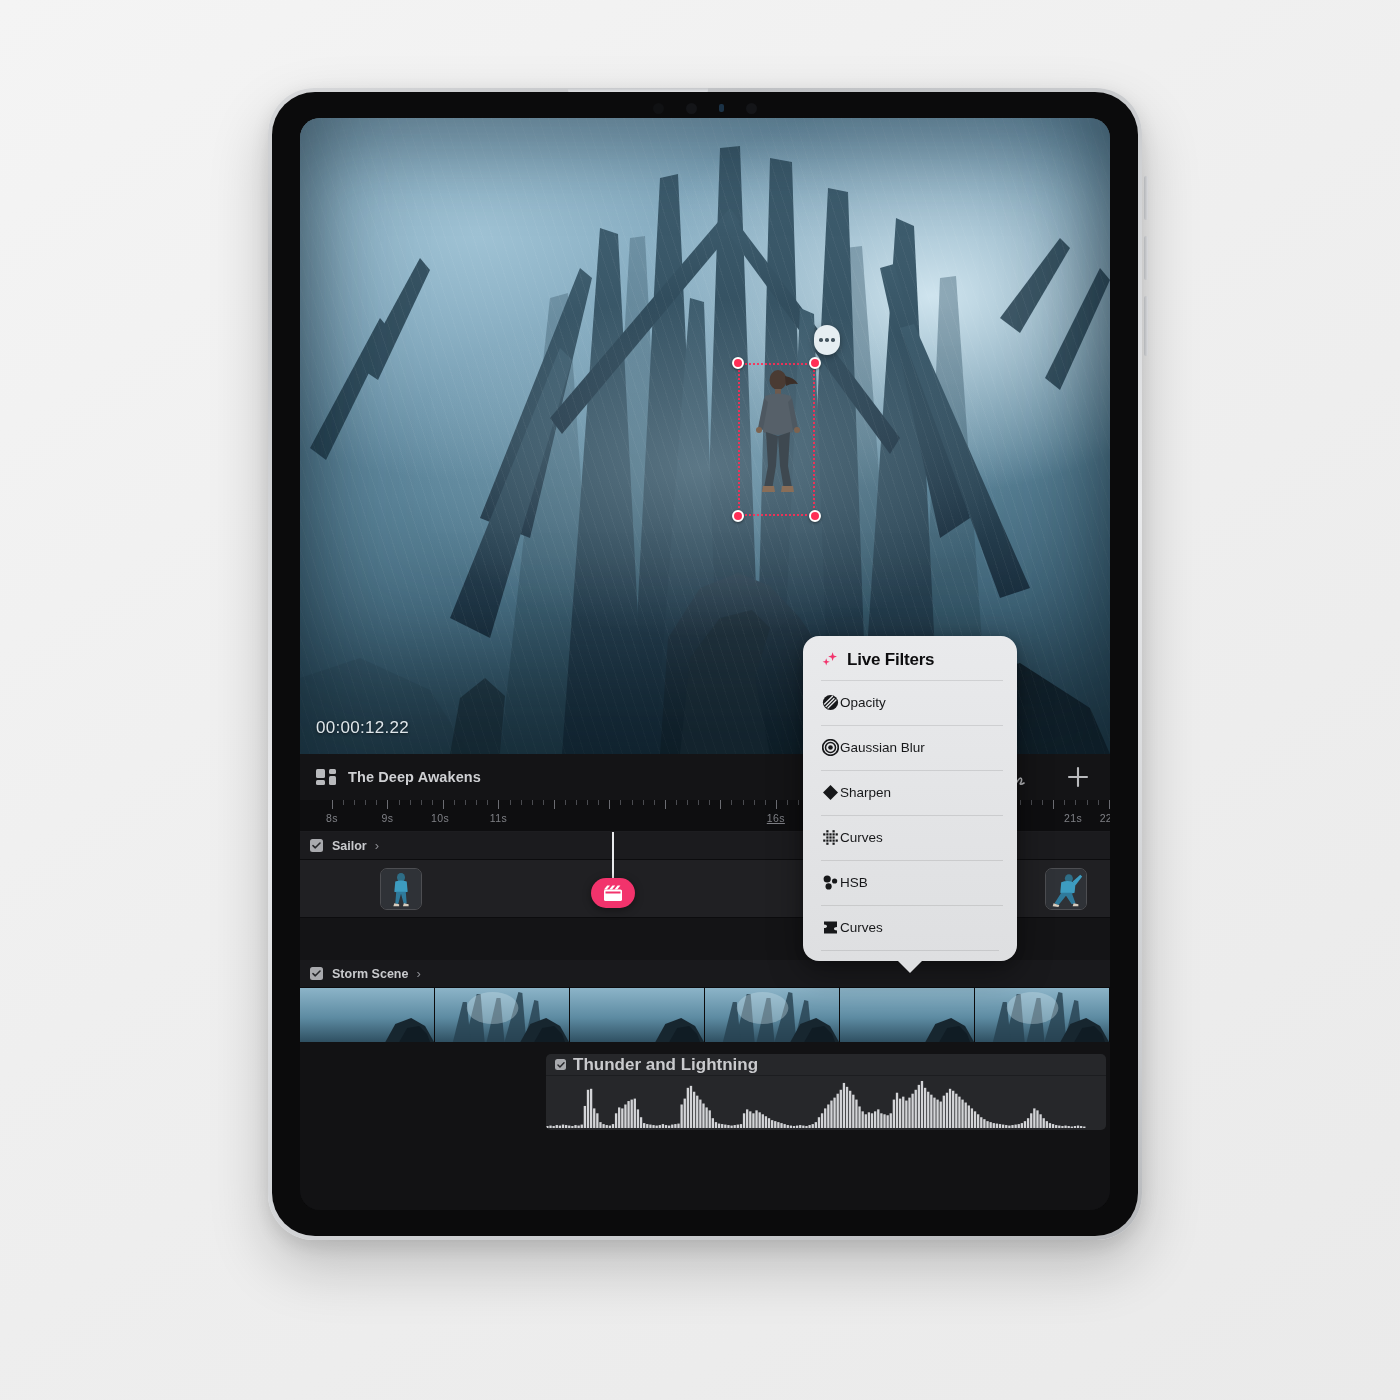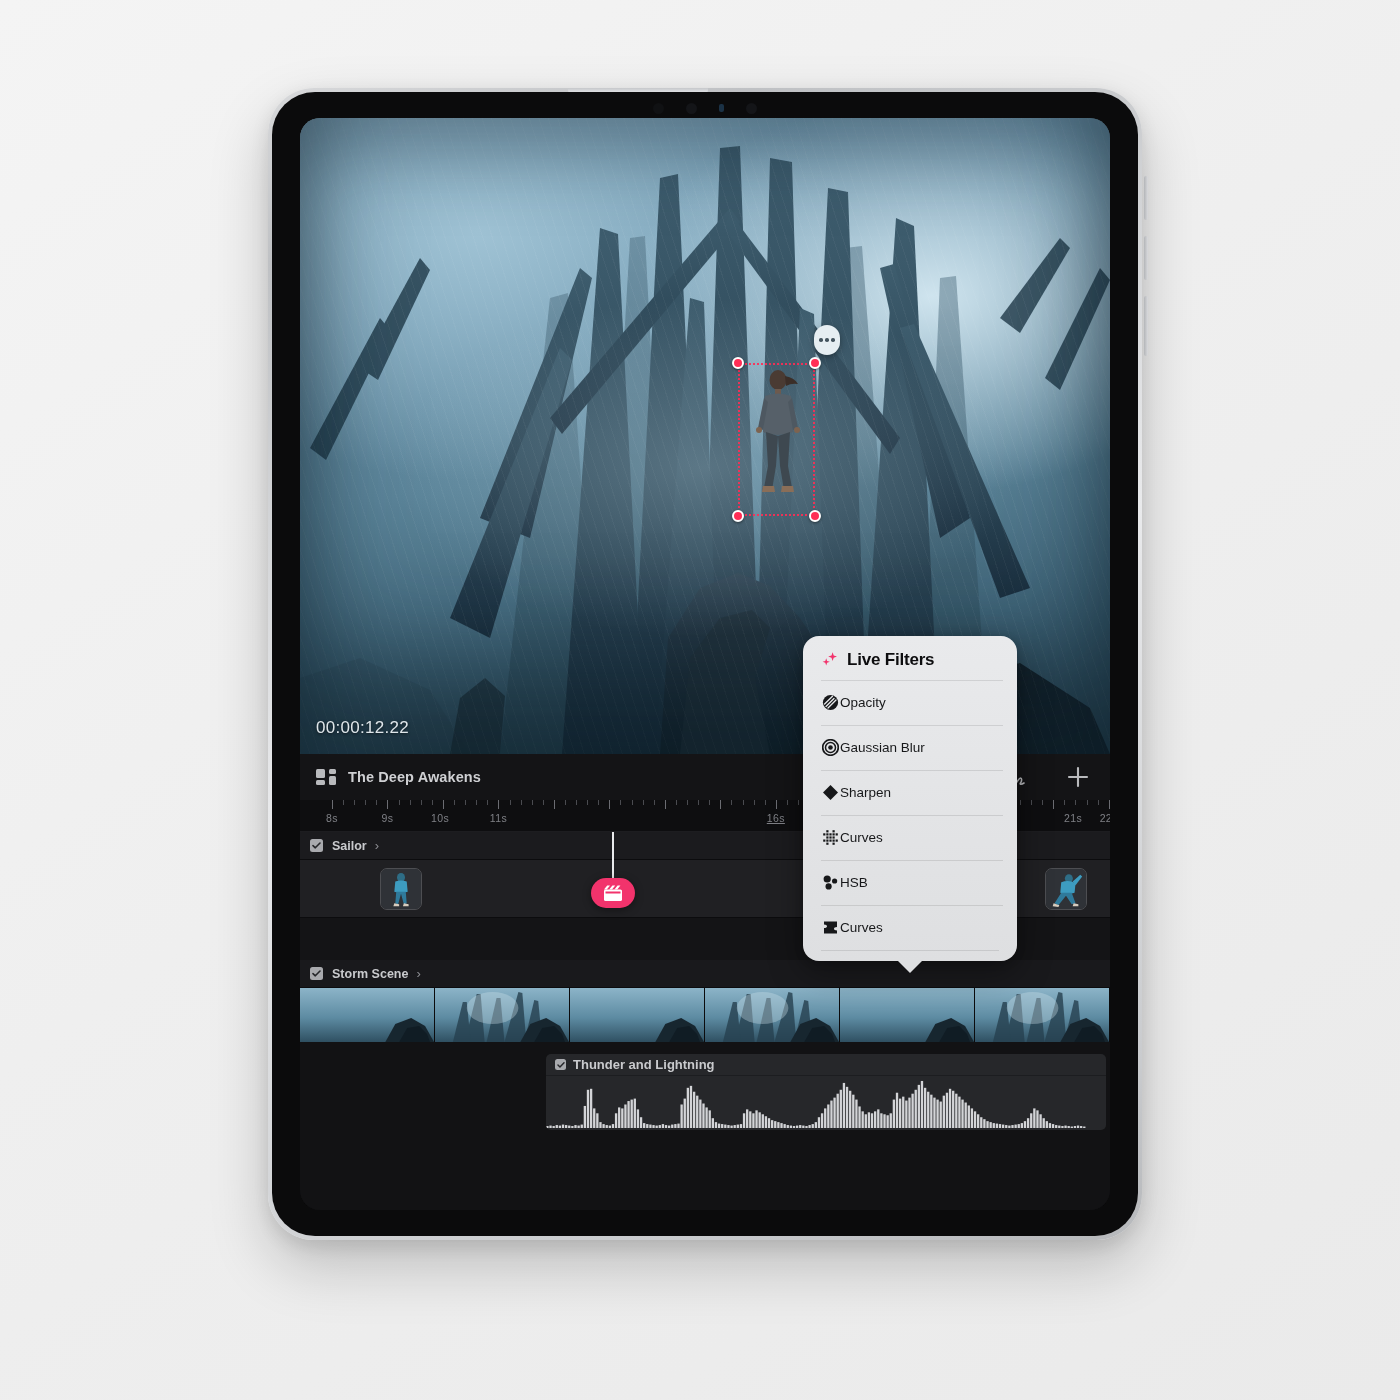--- a/index.html
+++ b/index.html
@@ -137,21 +137,21 @@
 
   #storm-strip { height:54px; display:flex; background:#0f0f11; overflow:hidden; }
   .frame { height:100%; flex:1 1 0; border-right:1px solid #0b0b0d; position:relative; overflow:hidden; }
 
   #audio-area { flex:1; background:#121214; position:relative; }
   #audio-clip { position:absolute; left:246px; right:4px; top:12px; height:76px;
     background:#26272a; border-radius:5px; overflow:hidden; }
   #audio-head { height:22px; display:flex; align-items:center; padding-left:9px;
     border-bottom:1px solid #1c1d20; }
   #audio-head .cb { width:11px; height:11px; margin-right:7px; }
-  #audio-name { color:#c9cacd; font-size:13px; font-weight:bold; }
+  #audio-name { color:#c9cacd; font-size:17px; font-weight:bold; }
   #waveform { position:absolute; left:0; right:0; bottom:2px; height:52px; }
 
   
   #wordmark { position:absolute; left:0; right:0; top:1288px; text-align:center;
     font-size:48px; letter-spacing:-1.4px; white-space:nowrap; }
   #wm-pro { color:#1a1a1a; font-weight:bold; }
   #wm-create { color:#1a1a1a; font-weight:normal; }
   #wm-dreams { color:#f0376c; font-weight:normal; }
   #wm-tm { color:#f0376c; font-size:15px; vertical-align:super; letter-spacing:0; }
 

